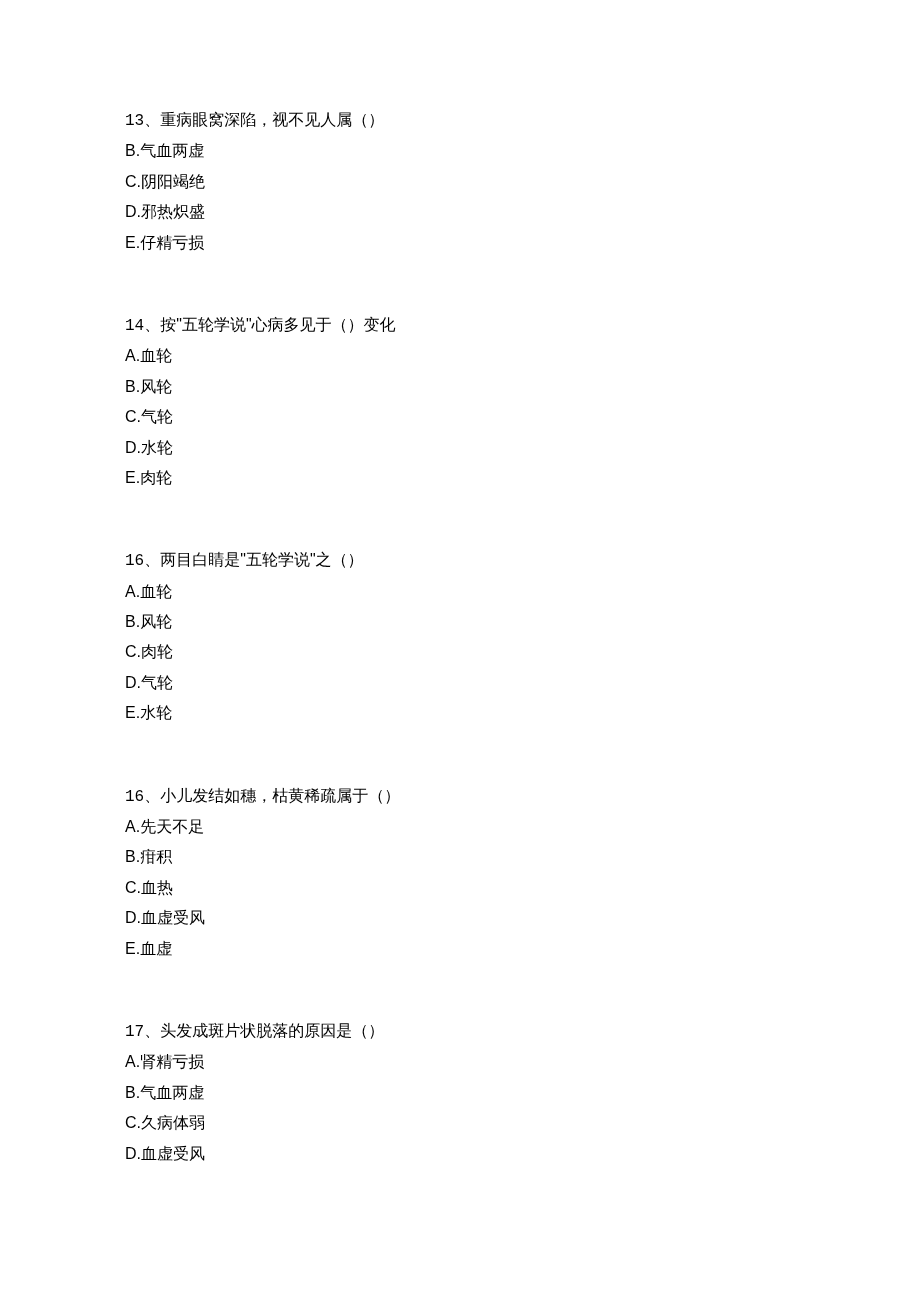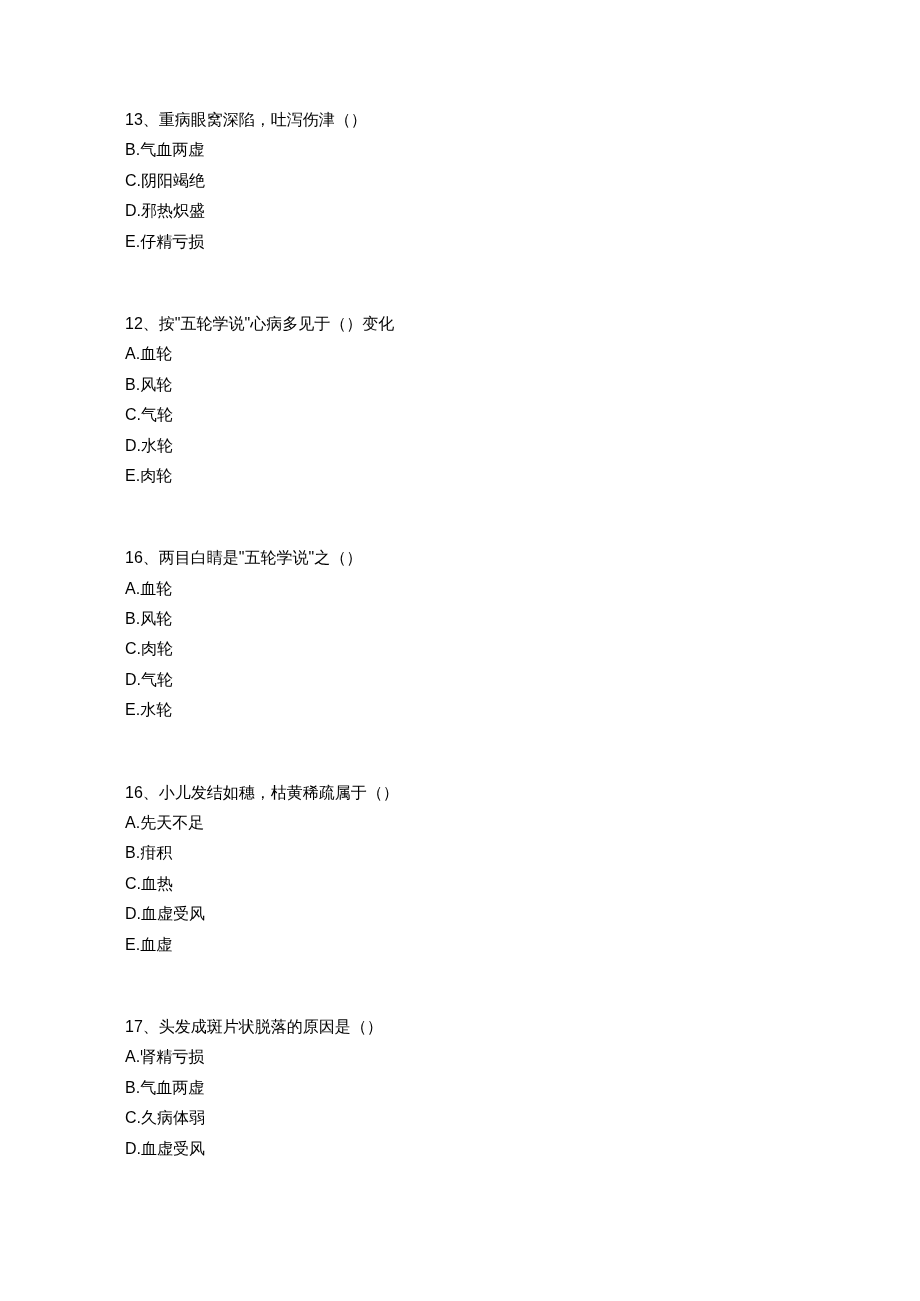--- a/index.html
+++ b/index.html
@@ -20,40 +20,40 @@
     .question-block {
       margin-bottom: 52px;
     }
     .question-text {
       font-family: Arial, "SimSun", sans-serif;
     }
     .option-line {
       font-family: Arial, "SimSun", sans-serif;
     }
     .q-num {
-      font-family: Liberation Sans, sans-serif;
+      font-family: Liberation Mono, monospace;
     }
     .opt-letter {
       font-family: Arial, sans-serif;
     }
   </style>
 </head>
 <body>
 
 <div class="page-container">
   <div class="question-block">
-    <div class="question-text"><span class="q-num">13</span>、<span>重病眼窝深陷，吐泻伤津（）</span></div>
+    <div class="question-text"><span class="q-num">13</span>、<span>重病眼窝深陷，视不见人属（）</span></div>
     <div class="option-line"><span class="opt-letter">B</span>.<span>气血两虚</span></div>
     <div class="option-line"><span class="opt-letter">C</span>.<span>阴阳竭绝</span></div>
     <div class="option-line"><span class="opt-letter">D</span>.<span>邪热炽盛</span></div>
     <div class="option-line"><span class="opt-letter">E</span>.<span>仔精亏损</span></div>
   </div>
 
   <div class="question-block">
-    <div class="question-text"><span class="q-num">12</span>、<span>按"五轮学说"心病多见于（）变化</span></div>
+    <div class="question-text"><span class="q-num">14</span>、<span>按"五轮学说"心病多见于（）变化</span></div>
     <div class="option-line"><span class="opt-letter">A</span>.<span>血轮</span></div>
     <div class="option-line"><span class="opt-letter">B</span>.<span>风轮</span></div>
     <div class="option-line"><span class="opt-letter">C</span>.<span>气轮</span></div>
     <div class="option-line"><span class="opt-letter">D</span>.<span>水轮</span></div>
     <div class="option-line"><span class="opt-letter">E</span>.<span>肉轮</span></div>
   </div>
 
   <div class="question-block">
     <div class="question-text"><span class="q-num">16</span>、<span>两目白睛是"五轮学说"之（）</span></div>
     <div class="option-line"><span class="opt-letter">A</span>.<span>血轮</span></div>

